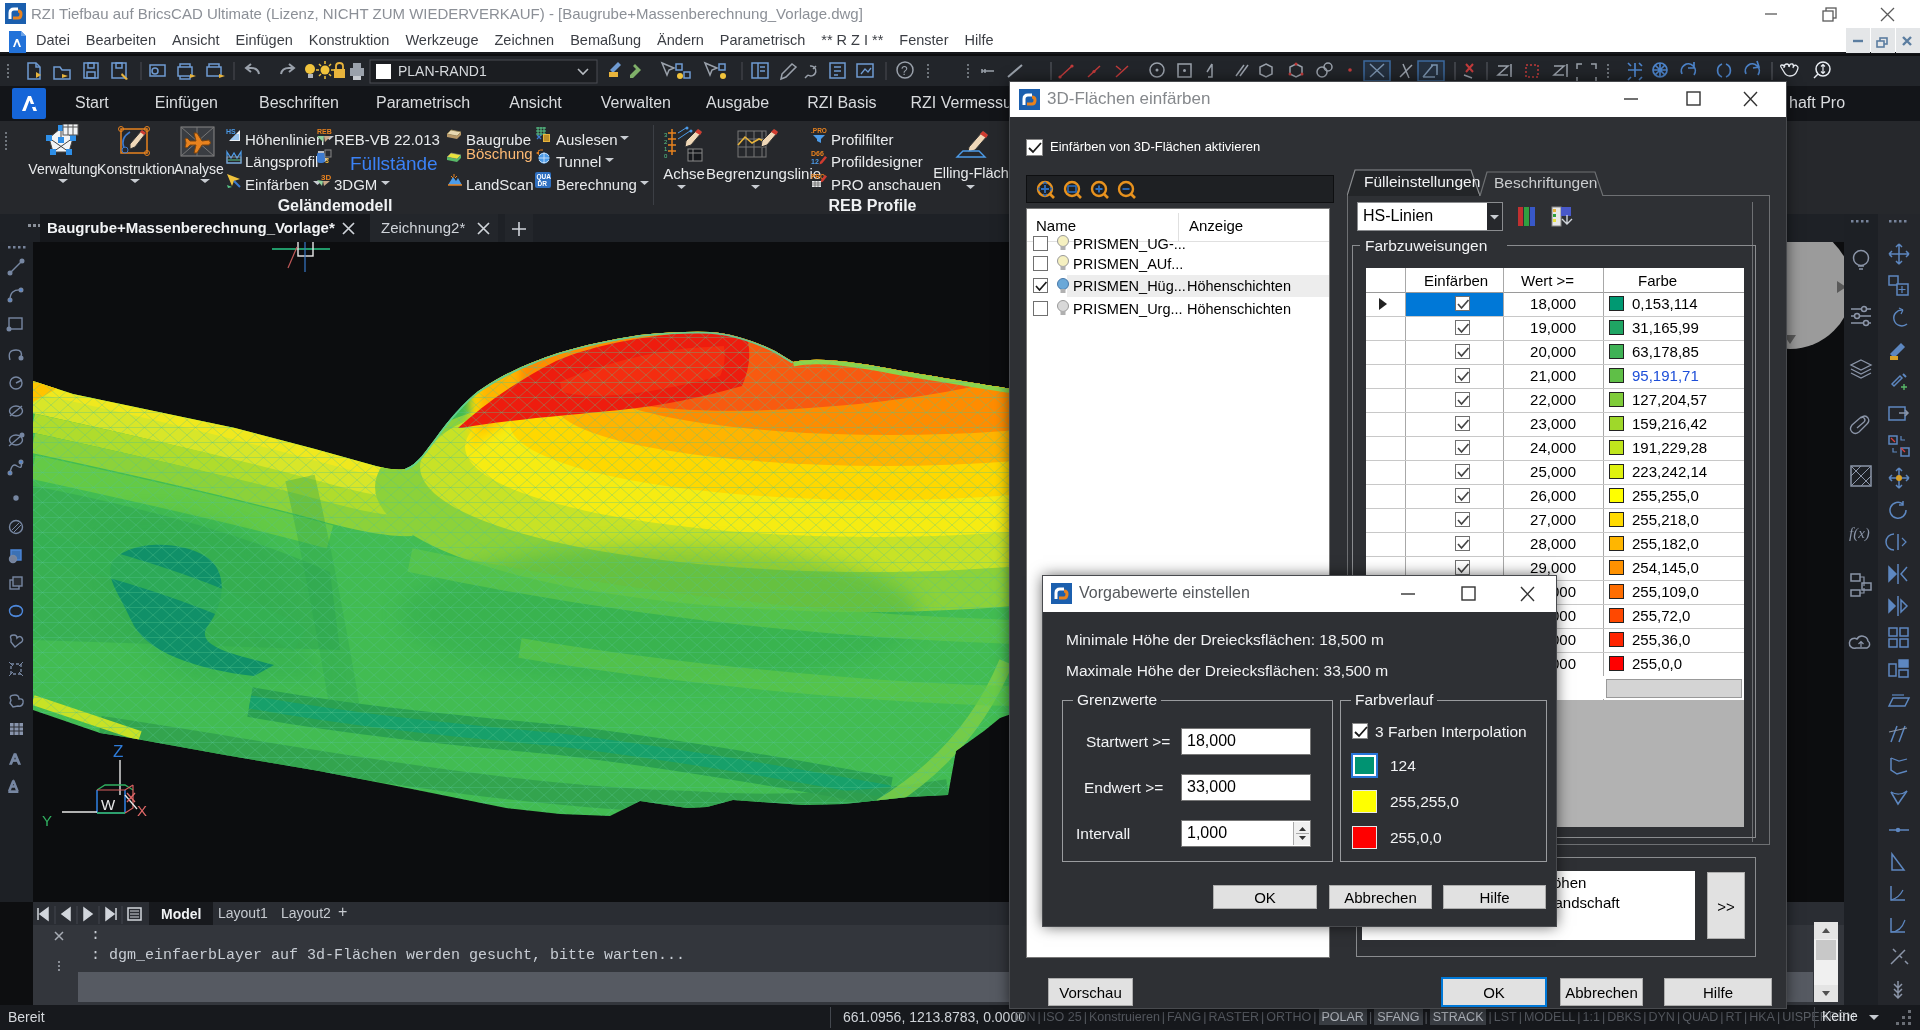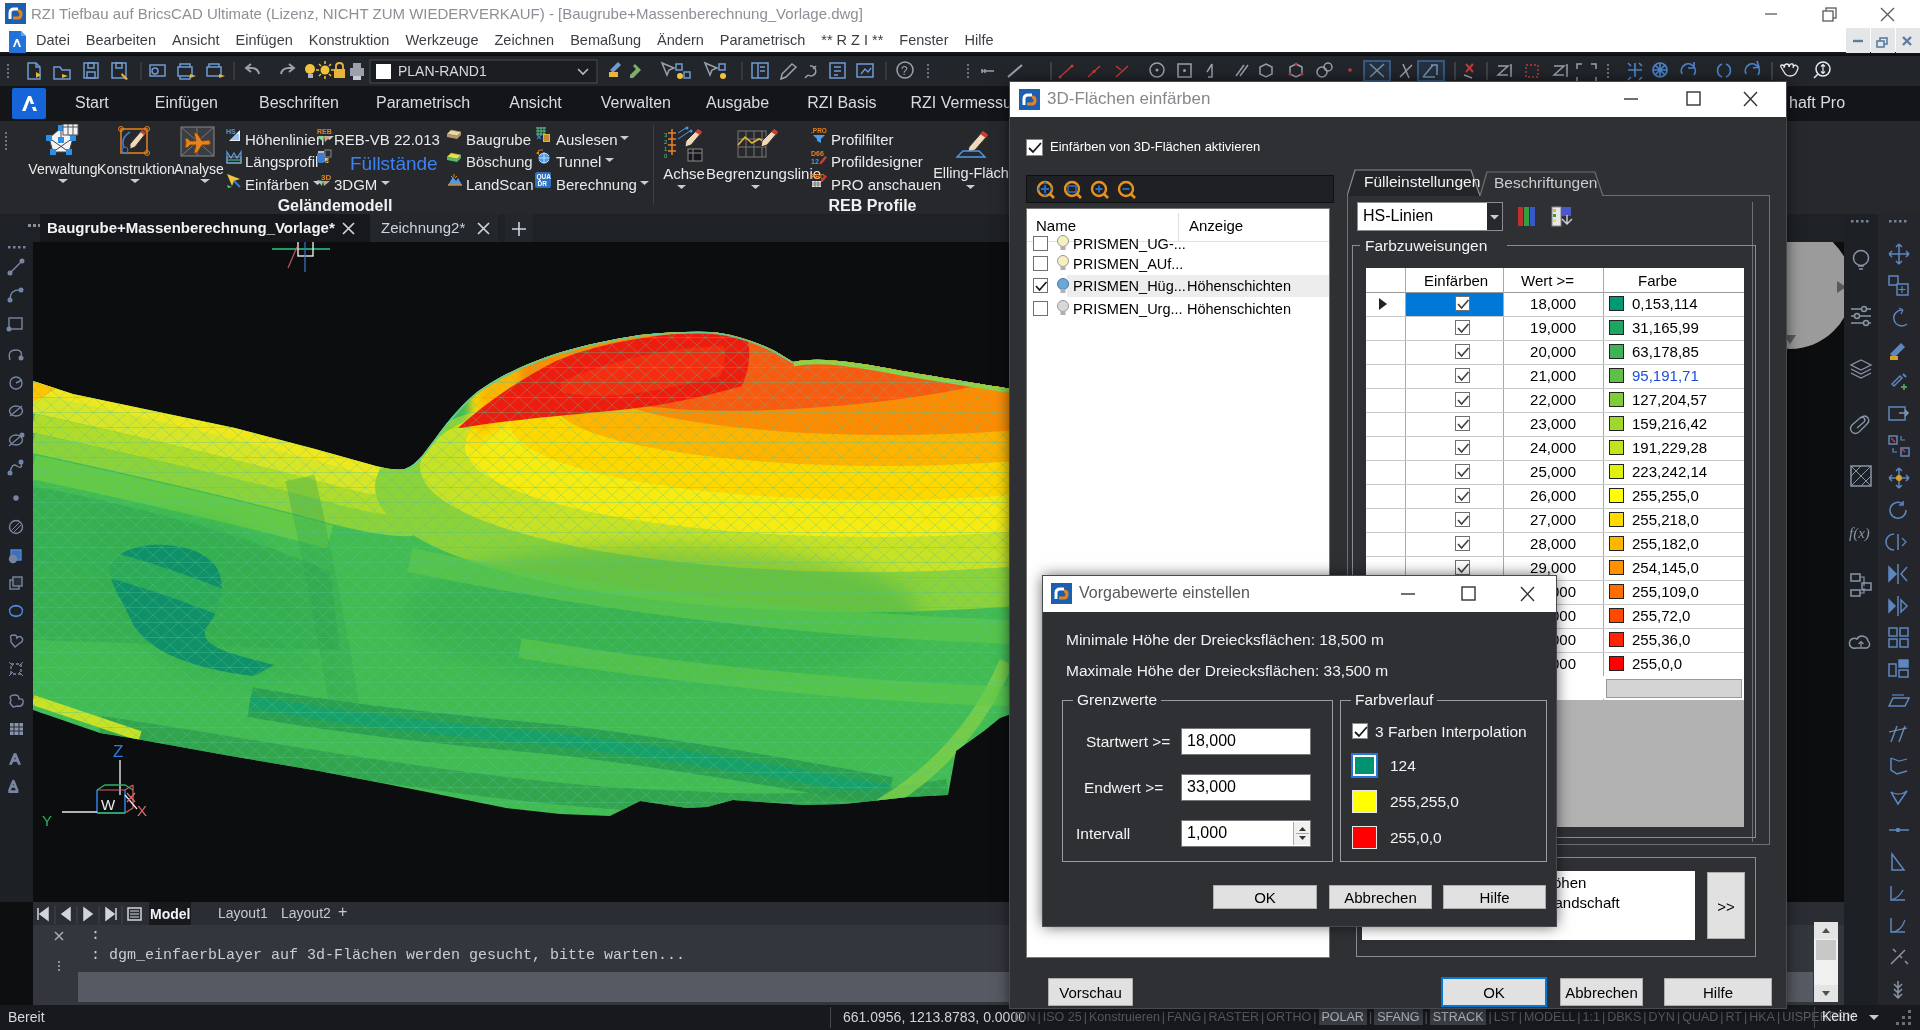--- a/index.html
+++ b/index.html
@@ -375,21 +375,21 @@
     
     <svg class="abs" style="left:446px;top:6px" width="17" height="16">
           <path d="M1,7 l4,-4 10,2 -4,4 z" fill="#e8d8b0" stroke="#998857" stroke-width=".8"></path>
           <path d="M1,7 l10,2 4,-4 0,3 -4,4 -10,-2 z" fill="#b89868"></path>
         </svg>
     <span class="abs" style="left:466px;top:10px;font-size:15px;color:#e8eaec">Baugrube</span>
     <svg class="abs" style="left:446px;top:28px" width="17" height="16">
           <path d="M1,8 l4,-4 10,2 -4,4 z" fill="#e8e23c" stroke="#888" stroke-width=".6"></path>
           <path d="M1,8 l10,2 4,-4 0,3 -4,4 -10,-2 z" fill="#58b868"></path>
         </svg>
-    <span class="abs" style="left:466px;top:32px;font-size:15px;color:#e5e5e5">Böschung</span>
+    <span class="abs" style="left:466px;top:24px;font-size:15px;color:#fdba74">Böschung</span>
     <svg class="abs" style="left:446px;top:51px" width="17" height="16">
           <path d="M2,13 l5,-8 3,4 2,-3 4,7 z" fill="#4c9be8"></path>
           <path d="M2,13 h14" stroke="#e8821e" stroke-width="1.5"></path>
           <path d="M8,2 v3 m-3,-1 l2,2 m4,-2 l-2,2" stroke="#e8821e" stroke-width="1"></path>
         </svg>
     <span class="abs" style="left:466px;top:55px;font-size:15px;color:#e8eaec">LandScan</span>
     
     <svg class="abs" style="left:535px;top:6px" width="17" height="16">
           <path d="M1,1 h10 m-10,3 h10 m-10,3 h10 m-8,-8 v10 m3,-10 v10 m3,-10 v10" stroke="#58c88a" stroke-width="1"></path>
           <path d="M2,8 l4,4 m0,-4 l-4,4" stroke="#3d7bd0" stroke-width="1.2"></path>
@@ -846,21 +846,21 @@
         <path d="M51,4 l8,6 -8,6 z"></path>
         <path d="M73,4 l8,6 -8,6 z M83,4 v12"></path>
         <rect x="95" y="4" width="13" height="12" fill="none"></rect>
           <path d="M97,7 h9 M97,10 h9 M97,13 h9" stroke-width="1"></path>
       </g>
       <line x1="22" y1="2" x2="22" y2="20" stroke="#43474e"></line>
         <line x1="44" y1="2" x2="44" y2="20" stroke="#43474e"></line>
         <line x1="66" y1="2" x2="66" y2="20" stroke="#43474e"></line>
         <line x1="89" y1="2" x2="89" y2="20" stroke="#43474e"></line>
     </svg>
-    <div class="abs" style="left:116px;top:0;height:23px;background:#17191d;padding:0 1px;display:flex;align-items:center">
+    <div class="abs" style="left:116px;top:0;height:23px;background:#17191d;padding:0 12px;display:flex;align-items:center">
         <span style="font-size:14px;font-weight:bold;color:#f0f2f4">Model</span>
       </div>
     <div class="abs" style="left:185px;top:3px;font-size:14px;color:#c6cad0">Layout1</div>
     <div class="abs" style="left:248px;top:3px;font-size:14px;color:#c6cad0">Layout2</div>
     <div class="abs" style="left:305px;top:1px;font-size:16px;color:#c6cad0">+</div>
   </div>
   <div class="abs" id="cmdarea">
     <svg class="abs" style="left:20px;top:5px" width="20" height="60">
       <path d="M2,2 L10,10 M10,2 L2,10" stroke="#a8adb5" stroke-width="1.5"></path>
       <g fill="#a8adb5">

